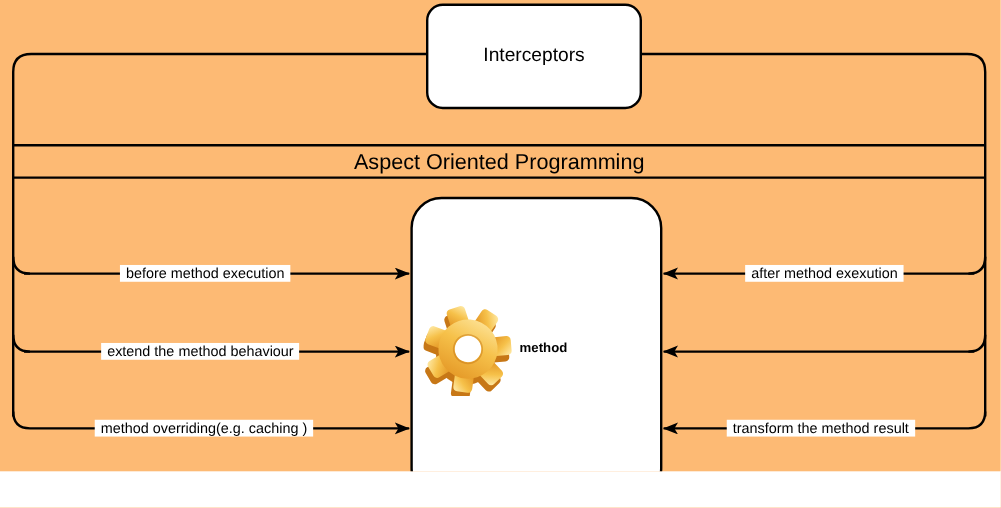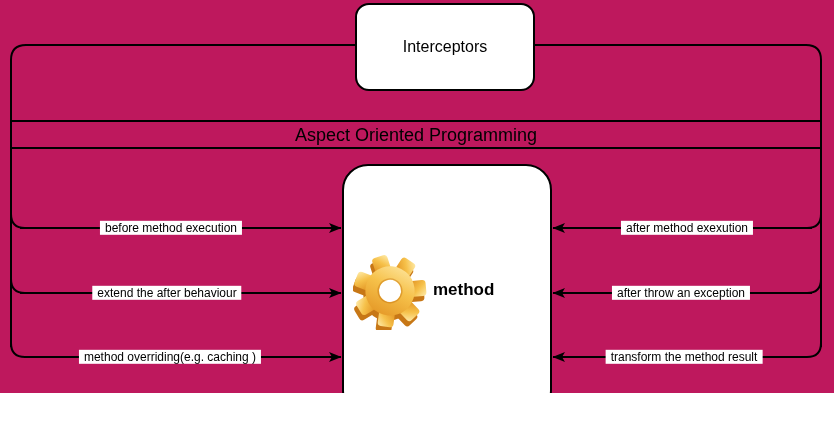--- a/index.html
+++ b/index.html
@@ -1,34 +1,34 @@
 <!DOCTYPE html>
 <html><head>
 <meta charset="utf-8">
 <style>
   html,body{margin:0;padding:0;background:#ffffff;}
   #stage{
-    position:relative;width:834px;height:393px;background:#be185d;
+    position:relative;width:834px;height:393px;background:#fdba74;
     font-family:"Liberation Sans",sans-serif;color:#000;overflow:hidden;
   }
   #wires{position:absolute;left:0;top:0;z-index:1;}
   .node{
     position:absolute;background:#ffffff;border:2px solid #000;
     display:flex;align-items:center;justify-content:center;
     box-sizing:border-box;
   }
   #interceptors{
     left:355px;top:3px;width:180px;height:88px;border-radius:14px;
     font-size:16px;z-index:3;
   }
   #methodbox{
     left:342px;top:164px;width:210px;height:252px;border-radius:26px;
     z-index:2;justify-content:flex-start;padding-left:9px;
   }
-  #methodbox .mlabel{font-weight:bold;font-size:17px;margin-left:6px;}
+  #methodbox .mlabel{font-weight:bold;font-size:11px;margin-left:6px;}
   #aop{
     position:absolute;left:11px;top:122px;width:810px;height:26px;
     display:flex;align-items:center;justify-content:center;
     font-size:18px;z-index:2;
   }
   .alabel{
     position:absolute;transform:translate(-50%,-50%);
     background:#ffffff;padding:0 5px;font-size:12px;
     white-space:nowrap;z-index:2;line-height:1.2;
   }
@@ -97,20 +97,19 @@
         <use href="#gearshape" transform="translate(-4,5)" fill="#C77716"></use>
         <use href="#gearshape" fill="url(#gg)"></use>
         <circle r="12.5" fill="#ffffff"></circle>
         <circle r="13.5" fill="none" stroke="#C77716" stroke-width="1.5" opacity="0.5"></circle>
       </g>
     </svg>
     <span class="mlabel">method</span>
   </div>
 
   <div class="alabel" style="left:171px;top:228px">before method execution</div>
-  <div class="alabel" style="left:167px;top:293px">extend the after behaviour</div>
+  <div class="alabel" style="left:167px;top:293px">extend the method behaviour</div>
   <div class="alabel" style="left:170px;top:357px">method overriding(e.g. caching )</div>
 
   <div class="alabel" style="left:687px;top:228px">after method exexution</div>
-  <div class="alabel" style="left:681px;top:293px">after throw an exception</div>
   <div class="alabel" style="left:684px;top:357px">transform the method result</div>
 
 </div>
 
 </body></html>

